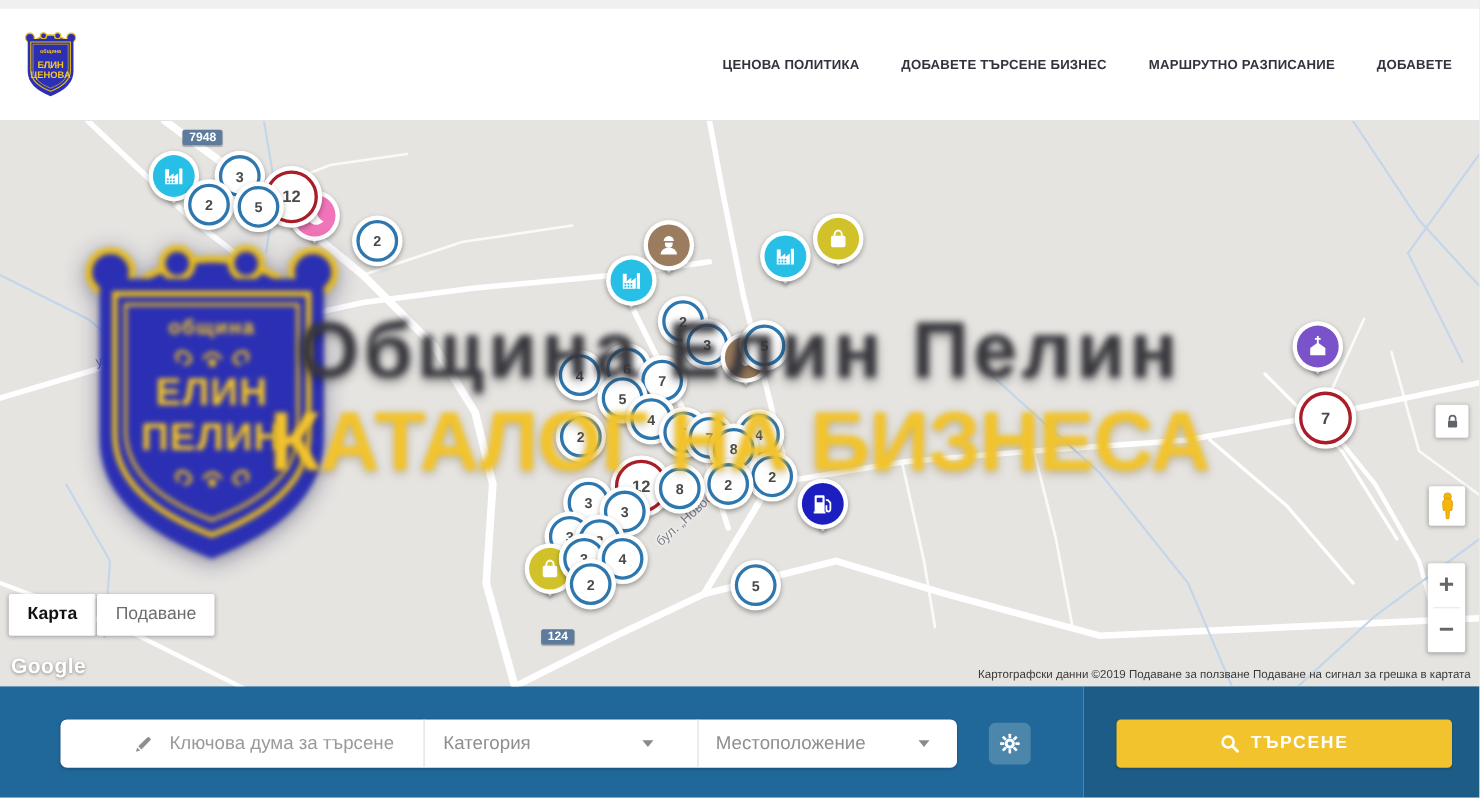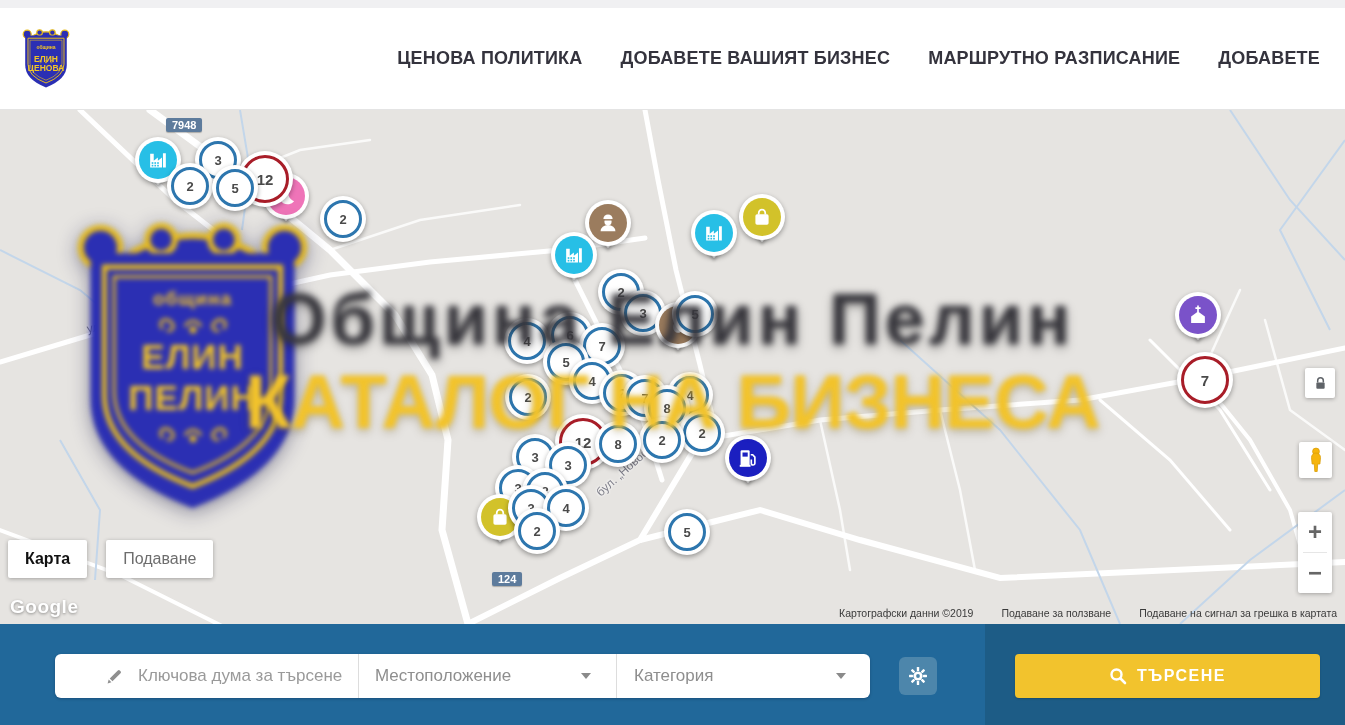--- a/index.html
+++ b/index.html
@@ -7,21 +7,21 @@
               font-family:"Liberation Sans", sans-serif; }
 
   
   .topstrip { height:8px; background:#f0f0f2; }
   .header { height:102px; background:#fff; border-bottom:1px solid #e4e4e4;
             display:flex; align-items:center; justify-content:space-between; padding:0 25px 0 22px; }
   .brand { display:flex; align-items:center; gap:12px; }
   .brand-text .t1 { font-size:21px; font-weight:700; color:#3e3d47; letter-spacing:.2px; }
   .brand-text .t2 { font-size:18px; font-weight:700; color:#eab90e; letter-spacing:.4px; margin-top:2px; }
   .nav { display:flex; gap:38px; }
-  .nav-item { font-size:18px; font-weight:700; color:#34333d; letter-spacing:.2px; cursor:pointer; white-space:nowrap; }
+  .nav-item { font-size:12px; font-weight:700; color:#34333d; letter-spacing:.2px; cursor:pointer; white-space:nowrap; }
 
   
   .emblem { position:relative; }
   .emblem svg.shape { position:absolute; inset:0; }
   .em-txt { position:absolute; inset:0; text-align:center; color:#f2c526; z-index:2; }
   .em-sm { width:48px; height:60px; }
   .em-sm .em-small { margin-top:15px; font-size:5px; font-weight:700; }
   .em-sm .em-orn { height:5px; }
   .em-sm .em-orn svg { width:20px; height:5px; }
   .em-sm .em-big { font-size:8.5px; font-weight:700; line-height:1.15; }
@@ -56,47 +56,47 @@
 
   .wm-title { position:absolute; left:0; width:1345px; text-align:center; z-index:3; pointer-events:none;
               font-weight:700; white-space:nowrap; }
   #wmTitle { top:168px; font-size:72px; color:#38373d; letter-spacing:4px;
              filter:blur(3px); text-shadow:0 3px 8px rgba(0,0,0,.4); }
   #wmSub   { top:248px; font-size:76px; color:#f2c32b; letter-spacing:-1px;
              filter:blur(2.6px); text-shadow:0 3px 8px rgba(80,60,0,.35); }
   .wm-emblem { position:absolute; left:75px; top:112px; z-index:3; pointer-events:none; }
 
   
-  .maptype { position:absolute; left:8px; top:430px; z-index:4; display:flex; gap:19px; }
+  .maptype { position:absolute; left:8px; top:430px; z-index:4; display:flex; gap:1px; }
   .mt-btn { height:38px; background:#fff; border-radius:2px; box-shadow:0 1px 4px rgba(0,0,0,.3);
             display:flex; align-items:center; padding:0 17px; font-size:16px; color:#6d6d6d; cursor:pointer; }
   .mt-btn.active { font-weight:700; color:#111; }
   .google-logo { position:absolute; left:10px; bottom:6px; z-index:4; font-size:19px; font-weight:700; color:#fff;
                  letter-spacing:.5px; text-shadow:0 1px 3px rgba(0,0,0,.4); cursor:pointer; }
-  .attribution { position:absolute; right:8px; bottom:5px; z-index:4; display:flex; gap:28px;
+  .attribution { position:absolute; right:8px; bottom:5px; z-index:4; display:flex; gap:3px;
                  font-size:10.5px; color:#3a3a3a; }
   .attribution span { cursor:default; }
   .attribution .link { cursor:pointer; }
   .ctl-box { position:absolute; z-index:4; background:#fff; border-radius:2px; box-shadow:0 1px 4px rgba(0,0,0,.3);
              display:flex; align-items:center; justify-content:center; cursor:pointer; }
   #lockBox { left:1305px; top:258px; width:30px; height:30px; }
   #pegmanBox { left:1299px; top:332px; width:33px; height:36px; }
   .zoomctl { position:absolute; left:1298px; top:402px; width:34px; z-index:4; background:#fff; border-radius:2px;
              box-shadow:0 1px 4px rgba(0,0,0,.3); display:flex; flex-direction:column; }
   .zoom-btn { height:40px; display:flex; align-items:center; justify-content:center;
               font-size:24px; font-weight:700; color:#666; cursor:pointer; }
   .zoom-div { height:1px; background:#e6e6e6; margin:0 5px; }
 
   
   .searchbar { position:relative; width:1345px; height:106px; display:flex; }
   .sb-left { width:985px; height:100%; background:#21689a; position:relative; }
   .sb-right { width:360px; height:100%; background:#1d5c86; position:relative; }
   .bar { position:absolute; left:55px; top:30px; width:815px; height:44px; background:#fff; border-radius:6px;
          display:flex; align-items:stretch; box-shadow:0 1px 3px rgba(0,0,30,.25); }
-  .seg { display:flex; align-items:center; position:relative; }
+  .seg { display:flex; align-items:center; position:relative;margin-left:16px; }
   .seg + .seg { border-left:1px solid #ddd; }
   .seg-kw { width:303px; padding-left:50px; gap:14px; }
   .seg-kw input { border:none; outline:none; font-size:17px; color:#555; width:215px; background:transparent;
                   font-family:"Liberation Sans", sans-serif; }
   .seg-kw input::placeholder { color:#9a9a9a; opacity:1; }
   .seg-cat { width:254px; padding:0 24px 0 17px; justify-content:space-between; cursor:pointer; }
   .seg-loc { width:258px; padding:0 25px 0 16px; justify-content:space-between; cursor:pointer; }
   .seg-label { font-size:17px; color:#8e8e8e; }
   .caret { width:0; height:0; border-left:5px solid transparent; border-right:5px solid transparent;
            border-top:6px solid #8a8a8a; }
@@ -138,21 +138,21 @@
                 <circle cx="30" cy="11.5" r="1.6" fill="#e8bd1c"></circle>
               </g>
             </svg></div>
         <div class="em-big">ЕЛИН</div>
         <div class="em-big">ЦЕНОВА</div>
       </div>
     </div>
   </div>
   <div class="nav">
       <div class="nav-item">ЦЕНОВА ПОЛИТИКА</div>
-      <div class="nav-item">ДОБАВЕТЕ ВАШИЯТ БИЗНЕС</div>
+      <div class="nav-item">ДОБАВЕТЕ ТЪРСЕНЕ БИЗНЕС</div>
       <div class="nav-item">МАРШРУТНО РАЗПИСАНИЕ</div>
       <div class="nav-item">ДОБАВЕТЕ</div>
     </div>
 </div>
 
 <div class="map">
   <svg class="roads" width="1345" height="514" viewBox="0 0 1345 514">
     <g stroke="#ffffff" fill="none" stroke-linecap="round">
       <path stroke-width="7" d="M150 0 L235 62 L330 140 L395 205 L432 265 L448 330 L442 420 L468 514"></path>
       <path stroke-width="5" d="M80 0 L175 90 L262 158"></path>
@@ -559,26 +559,26 @@
 
 <div class="searchbar">
   <div class="sb-left">
     <div class="bar">
       <div class="seg seg-kw">
         <svg width="19" height="19" viewBox="0 0 16 16">
           <path fill="#8f8f8f" d="M2.2 13.8 l.9-3.2 2.3 2.3 -3.2.9 z M4 9.7 L10.8 2.9 a1.2 1.2 0 0 1 1.7 0 l.6.6 a1.2 1.2 0 0 1 0 1.7 L6.3 12 z"></path>
         </svg>
         <input type="text" placeholder="Ключова дума за търсене" style="">
       </div>
+      <div class="seg seg-cat">
+        <span class="seg-label">Категория</span>
+        <span class="caret"></span>
+      </div>
       <div class="seg seg-loc">
         <span class="seg-label">Местоположение</span>
-        <span class="caret"></span>
-      </div>
-      <div class="seg seg-cat">
-        <span class="seg-label">Категория</span>
         <span class="caret"></span>
       </div>
     </div>
     <div class="gear-btn">
       <svg width="20" height="20" viewBox="0 0 20 20">
         <g fill="#fff">
           <circle cx="10" cy="10" r="4.6"></circle>
           <rect x="8.8" y="1" width="2.4" height="4" rx=".6"></rect>
           <rect x="8.8" y="15" width="2.4" height="4" rx=".6"></rect>
           <rect x="1" y="8.8" width="4" height="2.4" rx=".6"></rect>

